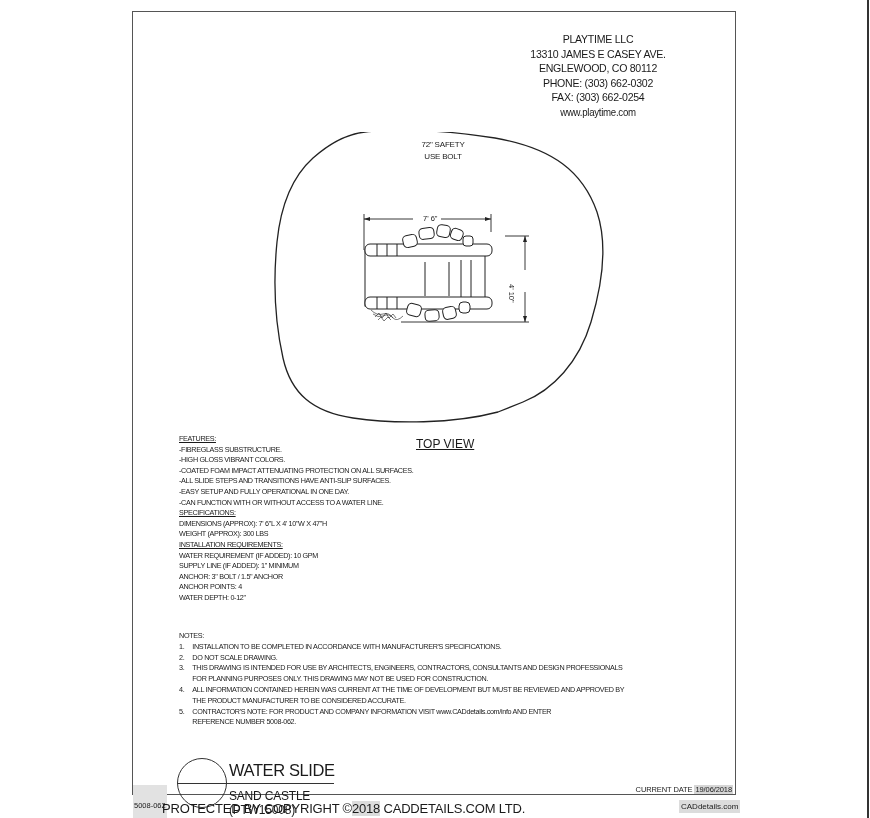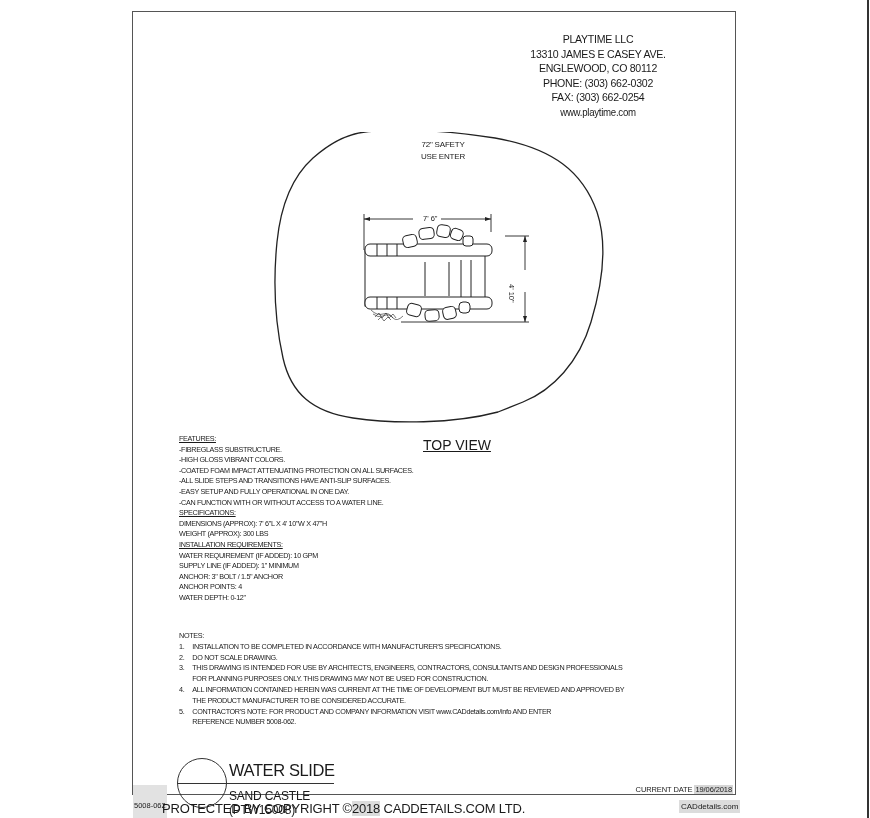--- a/index.html
+++ b/index.html
@@ -8,21 +8,21 @@
   .edge-line { position: absolute; left: 867px; top: 0; width: 2px; height: 818px; background: #333; }
   .sheet { position: absolute; left: 132px; top: 11px; width: 604px; height: 784px;
            border: 1.5px solid #555; box-sizing: border-box; }
   .logo { position: absolute; left: 150px; top: 25px; width: 140px; height: 95px; }
   .company { position: absolute; left: 390px; top: 20px; width: 150px; text-align: center;
              font-size: 11.5px; line-height: 14.5px; letter-spacing: -0.3px; transform: scaleX(0.92); transform-origin: center top; }
   .company .web { font-size: 10.5px; }
   .plan { position: absolute; left: 140px; top: 120px; width: 340px; height: 310px; }
   .zone-label { position: absolute; left: 270px; top: 127px; width: 80px; text-align: center;
                 font-size: 8px; line-height: 12px; letter-spacing: -0.2px; }
-  .top-view { position: absolute; left: 290px; top: 425px; font-size: 14px; text-decoration: underline; }
+  .top-view { position: absolute; left: 283px; top: 425px; font-size: 12px; text-decoration: underline; }
   .spec { position: absolute; left: 46px; top: 422px; font-size: 7.6px; line-height: 10.6px;
           letter-spacing: -0.35px; white-space: nowrap; transform: scaleX(0.95); transform-origin: left top; }
   .spec .h { text-decoration: underline; }
   .notes { position: absolute; left: 46px; top: 619px; font-size: 7.6px; line-height: 10.8px;
            letter-spacing: -0.35px; white-space: nowrap; transform: scaleX(0.95); transform-origin: left top; }
   .notes .n { display: flex; }
   .notes .num { width: 14px; flex: none; }
   .title-block { position: absolute; left: 44px; top: 718px; width: 180px; height: 56px; margin-top: 28px; }
   .title-circle { position: absolute; left: 0; top: 0; width: 50px; height: 50px; border: 1.2px solid #333;
                   border-radius: 50%; box-sizing: border-box; }
@@ -103,21 +103,21 @@
     <g stroke="#222" stroke-width="0.6" fill="none">
       <path d="M98 178 q6 6 12 4 q6 -2 10 4 q4 4 10 -2"></path>
       <path d="M100 182 q5 4 10 2 q6 -3 10 2"></path>
       <path d="M102 185 l4 -4 l3 5 l4 -5 l3 5 l4 -4 l3 4"></path>
       <path d="M105 188 l3 -3 l3 4 l4 -4 l3 3"></path>
     </g>
   </svg>
 
   <div class="zone-label">
     <div>72" SAFETY</div>
-    <div>USE ENTER</div>
+    <div>USE BOLT</div>
   </div>
   <div style="position:absolute; left:290px; top:202px; font-size:7.5px;">7' 6"</div>
   <div style="position:absolute; left:383px; top:272px; font-size:7.5px; transform:rotate(90deg); transform-origin:left top;">4' 10"</div>
   <div class="top-view">TOP VIEW</div>
 
   <div class="spec">
     <div class="h">FEATURES:</div>
     <div>-FIBREGLASS SUBSTRUCTURE.</div>
     <div>-HIGH GLOSS VIBRANT COLORS.</div>
     <div>-COATED FOAM IMPACT ATTENUATING PROTECTION ON ALL SURFACES.</div>

